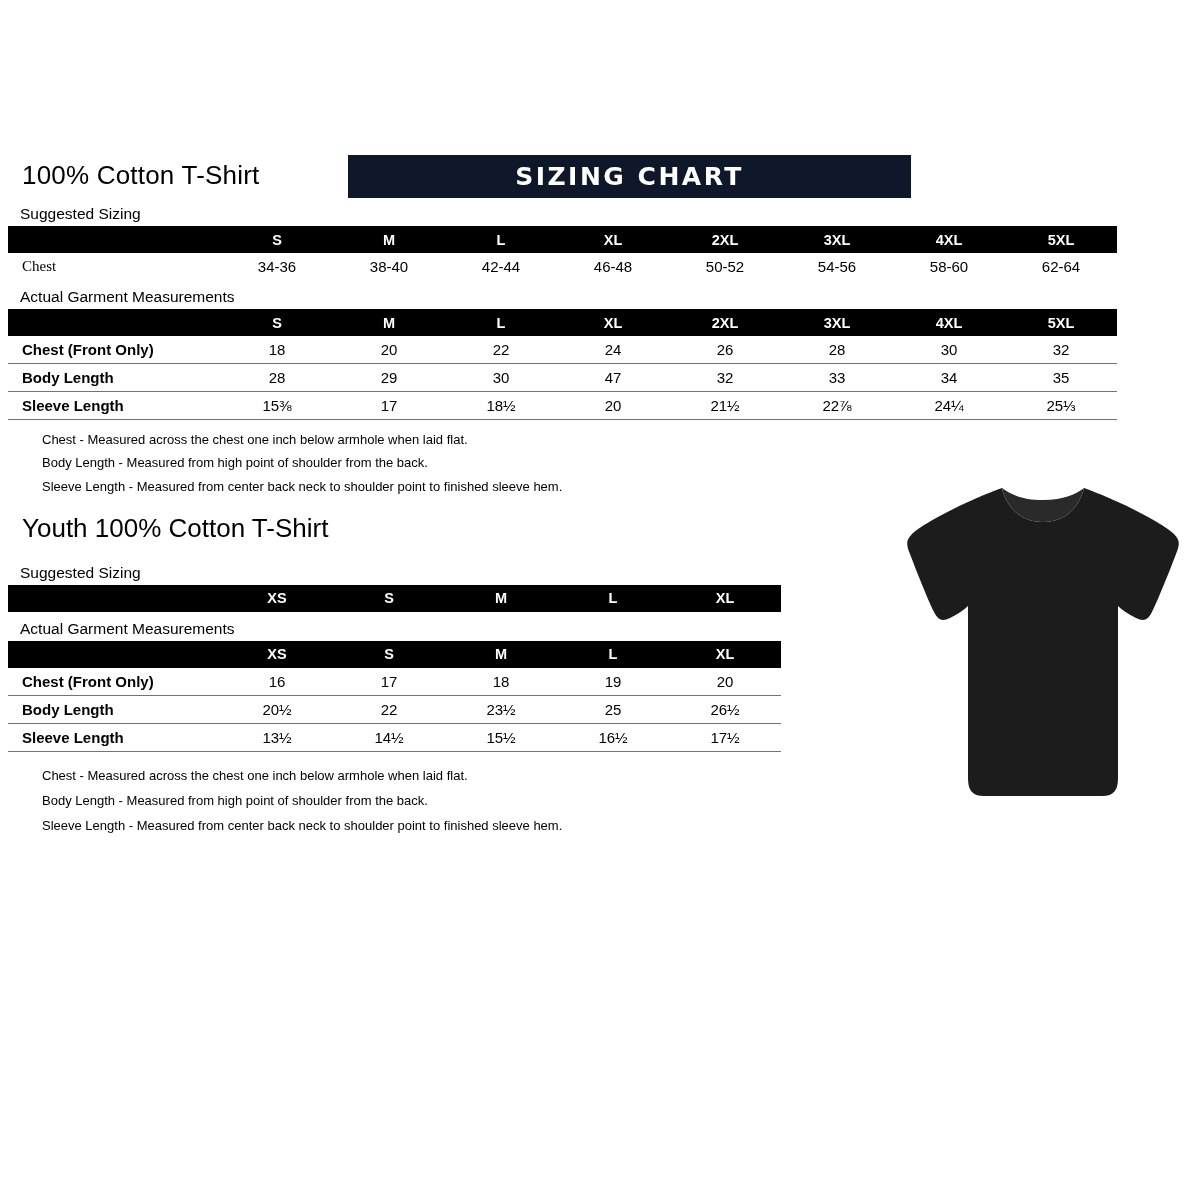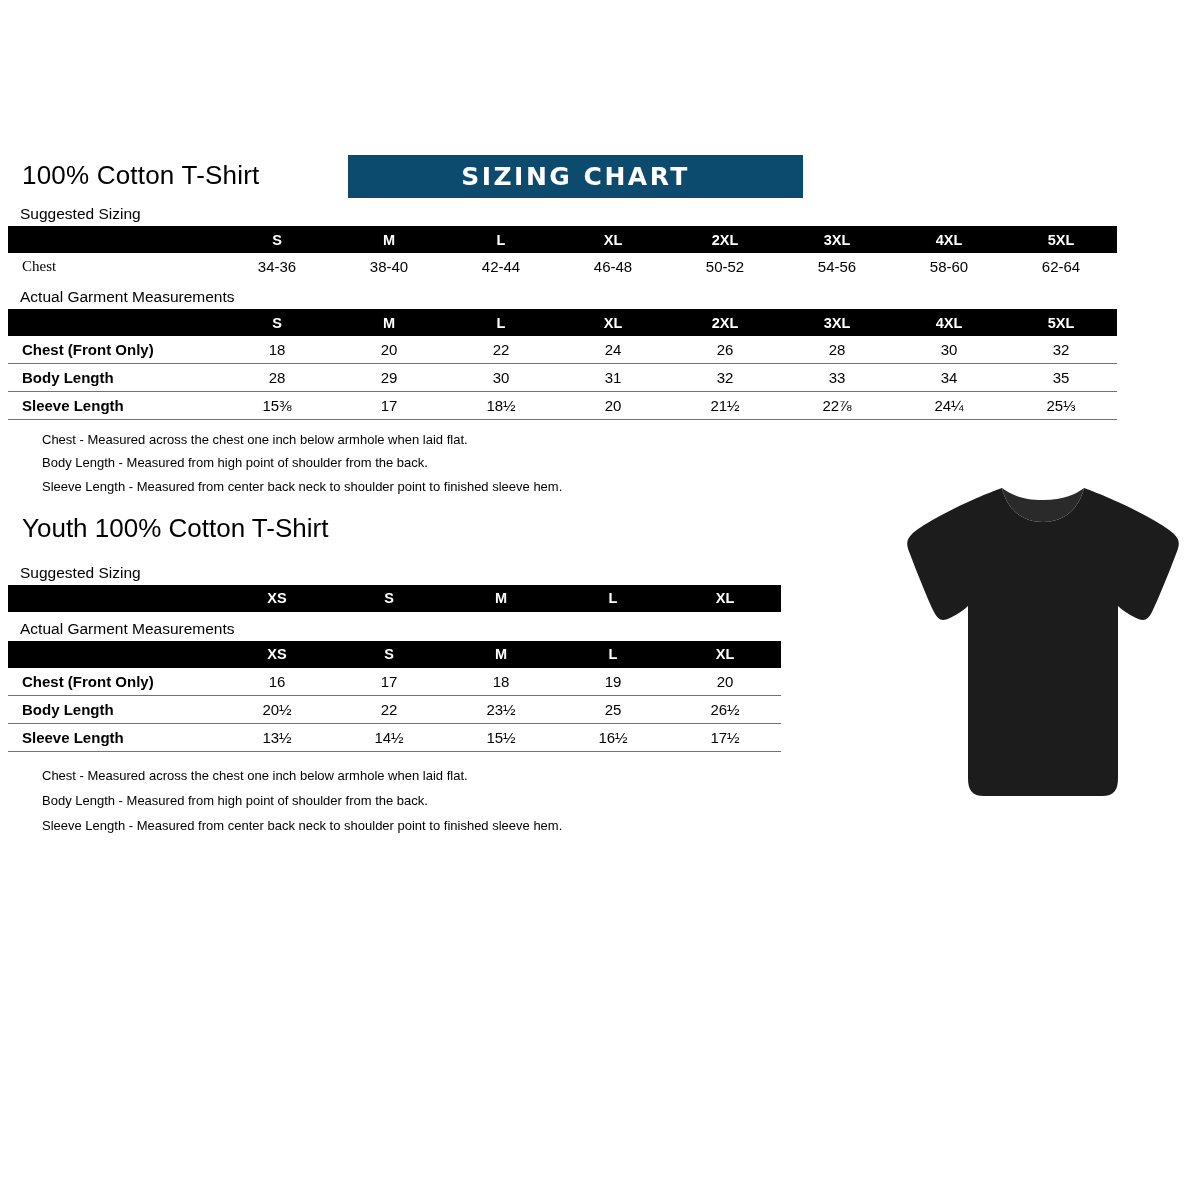--- a/index.html
+++ b/index.html
@@ -40,23 +40,23 @@
     letter-spacing: 0.2px;
     position: absolute;
     left: 14px;
     top: 5px;
     white-space: nowrap;
   }
   .sizing-banner {
     position: absolute;
     left: 340px;
     top: 0px;
-    width: 455px;
+    width: 563px;
     height: 43px;
-    background: #0c4a6e;
+    background: #0f172a;
   }
   .sizing-banner span {
     display: block;
     color: #ffffff;
     font-size: 25px;
     font-weight: bold;
     letter-spacing: 2.5px;
     text-align: center;
     line-height: 43px;
     font-family: "DejaVu Sans", sans-serif;
@@ -235,21 +235,21 @@
           <td>26</td>
           <td>28</td>
           <td>30</td>
           <td>32</td>
         </tr>
         <tr class="data-row">
           <td class="rowlabel">Body Length</td>
           <td>28</td>
           <td>29</td>
           <td>30</td>
-          <td>31</td>
+          <td>47</td>
           <td>32</td>
           <td>33</td>
           <td>34</td>
           <td>35</td>
         </tr>
         <tr class="data-row">
           <td class="rowlabel">Sleeve Length</td>
           <td>15⅜</td>
           <td>17</td>
           <td>18½</td>

